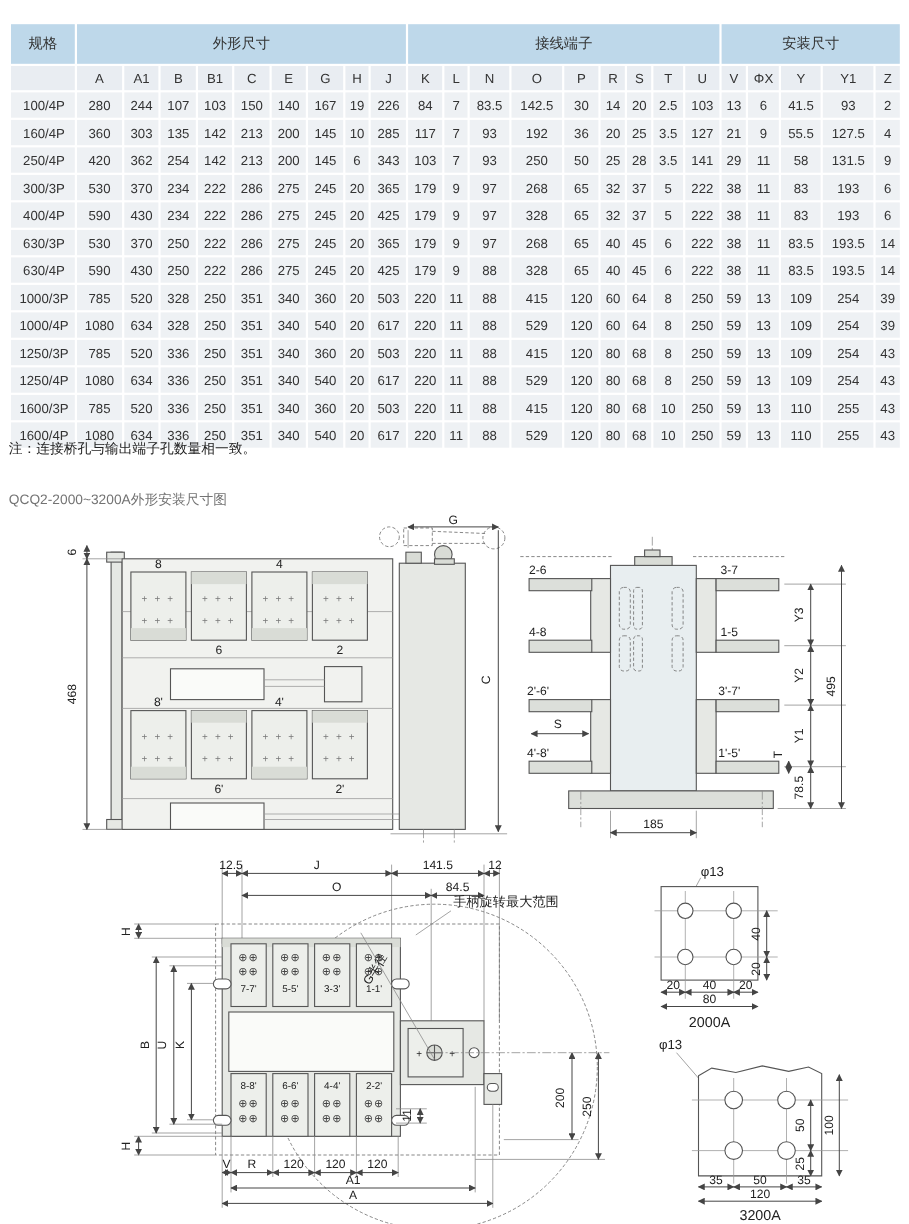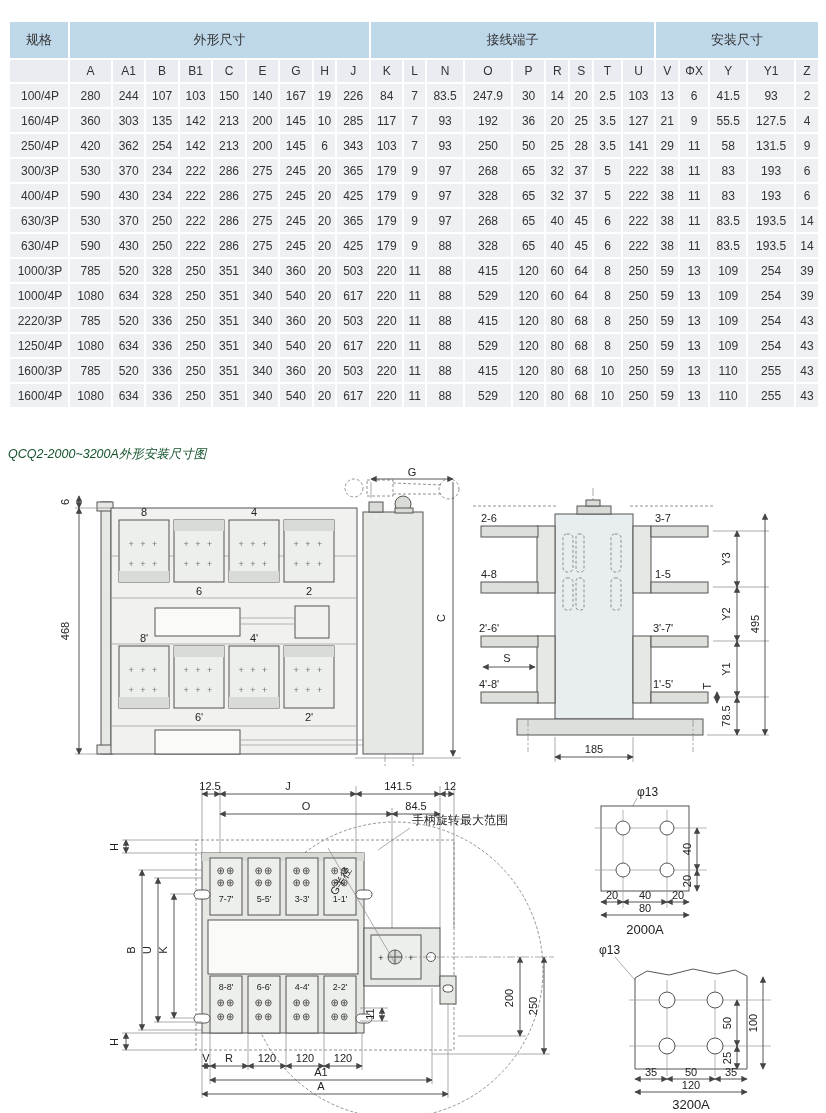--- a/index.html
+++ b/index.html
@@ -7,21 +7,21 @@
   
   .table-wrap{position:absolute;left:8px;top:20px;width:812px;}
   table.spec{border-collapse:separate;border-spacing:2px;width:812px;background:#fff;}
   table.spec th,table.spec td{font-weight:normal;text-align:center;color:#333;vertical-align:middle;}
   th.group{background:#bed8ea;font-size:13px;height:34px;color:#333;}
   th.sub{background:#e9edf2;font-size:12px;height:18px;padding:2px 1px;}
   td.val{background:#eef1f4;font-size:12px;padding:3px 1px;height:17px;white-space:nowrap;}
   th.spec-cell{background:#eef1f4;font-size:12px;text-align:left;padding:3px 2px 3px 4px;width:52px;white-space:nowrap;}
   
   .note{position:absolute;left:8px;top:400px;font-size:12.5px;color:#222;}
-  .fig-title{position:absolute;left:8px;top:446px;font-size:12.5px;color:#14532d;font-style:italic;}
+  .fig-title{position:absolute;left:8px;top:446px;font-size:12.5px;color:#737373;}
   
   svg text{font-family:"Liberation Sans",sans-serif;}
   .ol{stroke:#555;stroke-width:1;fill:none;}
   .f1{fill:#f1f2ef;}.f2{fill:#e6e8e4;}.f3{fill:#edefeb;}.f4{fill:#d9dcd6;}
   .f5{fill:#fafbf9;}.f6{fill:#e8eef0;}.f7{fill:#dcdfda;}.fw{fill:#fff;}
   .thin{stroke:#999;stroke-width:0.7;fill:none;}
   .ext{stroke:#888;stroke-width:0.7;fill:none;}
   .dim{stroke:#444;stroke-width:0.9;fill:none;marker-start:url(#arr);marker-end:url(#arr);}
   .dimE{stroke:#444;stroke-width:0.9;fill:none;marker-end:url(#arr);}
   .dsh{stroke:#777;stroke-width:0.8;fill:none;stroke-dasharray:3 2;}
@@ -91,21 +91,21 @@
             <td class="val">107</td>
             <td class="val">103</td>
             <td class="val">150</td>
             <td class="val">140</td>
             <td class="val">167</td>
             <td class="val">19</td>
             <td class="val">226</td>
             <td class="val">84</td>
             <td class="val">7</td>
             <td class="val">83.5</td>
-            <td class="val">247.9</td>
+            <td class="val">142.5</td>
             <td class="val">30</td>
             <td class="val">14</td>
             <td class="val">20</td>
             <td class="val">2.5</td>
             <td class="val">103</td>
             <td class="val">13</td>
             <td class="val">6</td>
             <td class="val">41.5</td>
             <td class="val">93</td>
             <td class="val">2</td>
@@ -312,21 +312,21 @@
             <td class="val">64</td>
             <td class="val">8</td>
             <td class="val">250</td>
             <td class="val">59</td>
             <td class="val">13</td>
             <td class="val">109</td>
             <td class="val">254</td>
             <td class="val">39</td>
           </tr>
           <tr>
-            <th class="spec-cell">2220/3P</th>
+            <th class="spec-cell">1250/3P</th>
             <td class="val">785</td>
             <td class="val">520</td>
             <td class="val">336</td>
             <td class="val">250</td>
             <td class="val">351</td>
             <td class="val">340</td>
             <td class="val">360</td>
             <td class="val">20</td>
             <td class="val">503</td>
             <td class="val">220</td>
@@ -419,20 +419,21 @@
             <td class="val">59</td>
             <td class="val">13</td>
             <td class="val">110</td>
             <td class="val">255</td>
             <td class="val">43</td>
           </tr>
         </tbody>
     </table>
   </div>
 
+  <div class="note">注：连接桥孔与输出端子孔数量相一致。</div>
   <div class="fig-title">QCQ2-2000~3200A外形安装尺寸图</div>
 
   <svg style="position:absolute;left:55px;top:468px" width="415" height="302" viewBox="0 0 415 302">
 
     <rect class="ol f2" x="46" y="34" width="10" height="252"></rect>
     <rect class="ol f2" x="42" y="34" width="16" height="9"></rect>
     <rect class="ol f2" x="42" y="277" width="16" height="9"></rect>
 
     <rect class="ol f1" x="56" y="40" width="246" height="246"></rect>
     <line class="thin" x1="56" y1="88" x2="302" y2="88"></line>

